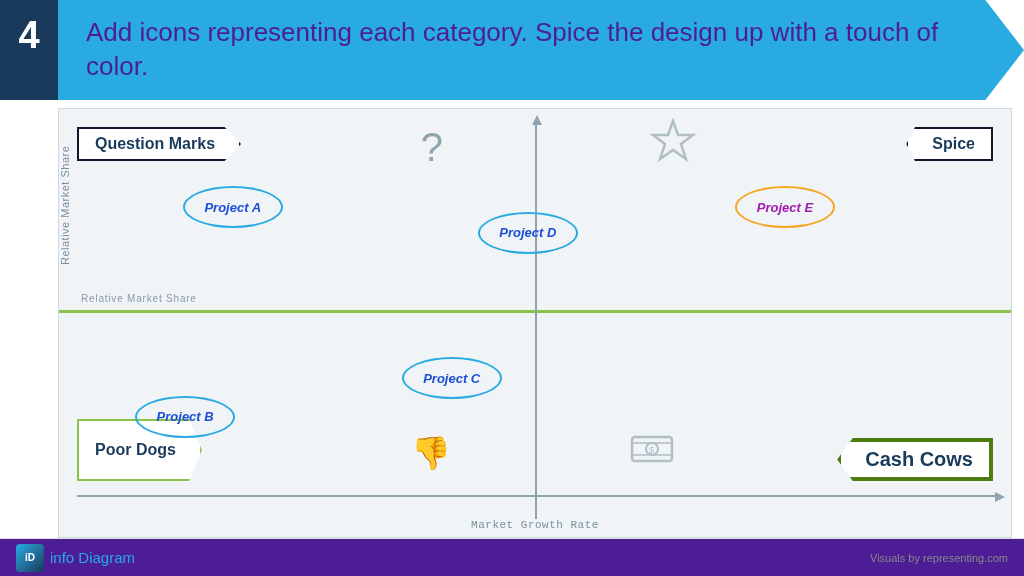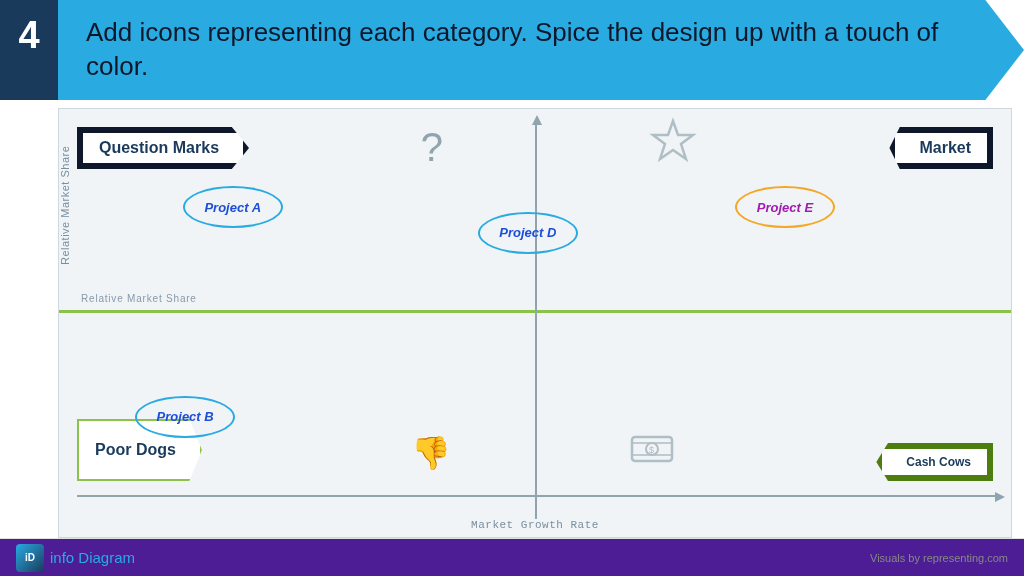--- a/index.html
+++ b/index.html
@@ -38,42 +38,42 @@
       top: 0;
       right: 0;
       height: 100px;
       background: #29abe2;
       clip-path: polygon(0 0, 96% 0, 100% 50%, 96% 100%, 0 100%);
       display: flex;
       align-items: center;
       padding: 18px 80px 18px 28px;
     }
     .header-title {
-      color: #0f172a;
+      color: #4c1d95;
       font-size: 26px;
       font-weight: 400;
       line-height: 1.3;
     }
 
     
     .main-area {
       position: absolute;
       left: 58px;
       top: 108px;
       right: 12px;
       bottom: 38px;
       background: #f0f4f7;
       border: 1px solid #d0d8df;
     }
 
     
     .quadrant-label {
       position: absolute;
       background: #fff;
-      border: 6px solid #0f172a;
+      border: 2px solid #0f172a;
       padding: 6px 16px;
       font-size: 16px;
       font-weight: 600;
       color: #1a3a5c;
       white-space: nowrap;
     }
     .label-question-marks {
       top: 18px;
       left: 18px;
       clip-path: polygon(0 0, 90% 0, 100% 50%, 90% 100%, 0 100%);
@@ -93,23 +93,23 @@
       font-size: 16px;
       font-weight: 600;
       color: #1a3a5c;
       white-space: nowrap;
       clip-path: polygon(0 0, 90% 0, 100% 50%, 90% 100%, 0 100%);
       padding-right: 24px;
     }
     .label-cash-cows {
       position: absolute;
       background: #fff;
-      border: 6px solid #4d7c0f;
+      border: 4px solid #4d7c0f;
       padding: 6px 16px;
-      font-size: 12px;
+      font-size: 20px;
       font-weight: 600;
       color: #1a3a5c;
       white-space: nowrap;
       clip-path: polygon(10% 0, 100% 0, 100% 100%, 10% 100%, 0 50%);
       padding-left: 24px;
     }
 
     
     .axis-v {
       position: absolute;
@@ -277,21 +277,21 @@
 
   <div class="axis-label-y" style="top: 46%; transform: rotate(-90deg); transform-origin: left center; left: 6px; top: 35%;">Relative Market Share</div>
 
   <div class="axis-label-x" style="bottom: 6px; left: 50%; transform: translateX(-50%); font-family: Liberation Mono, monospace;">Market Growth Rate</div>
 
   <div class="quadrant-label label-question-marks">
     <span>Question Marks</span>
   </div>
 
   <div class="quadrant-label label-stars">
-    <span>Market</span>
+    <span>Spice</span>
   </div>
 
   <div class="label-poor-dogs" style="bottom: 56px; left: 18px;">
     <span>Poor Dogs</span>
   </div>
 
   <div class="label-cash-cows" style="bottom: 56px; right: 18px;">
     <span>Cash Cows</span>
   </div>
 
@@ -316,20 +316,23 @@
   </div>
 
   <div class="project-oval oval-blue" style="left: 13%; top: 18%; width: 100px; height: 42px;">
     <span>Project A</span>
   </div>
 
   <div class="project-oval oval-blue" style="left: 8%; top: 67%; width: 100px; height: 42px;">
     <span>Project B</span>
   </div>
 
+  <div class="project-oval oval-blue" style="left: 36%; top: 58%; width: 100px; height: 42px;">
+    <span>Project C</span>
+  </div>
 
   <div class="project-oval oval-blue" style="left: 44%; top: 24%; width: 100px; height: 42px;">
     <span>Project D</span>
   </div>
 
   <div class="project-oval oval-orange" style="left: 71%; top: 18%; width: 100px; height: 42px;">
     <span>Project E</span>
   </div>
 
 

